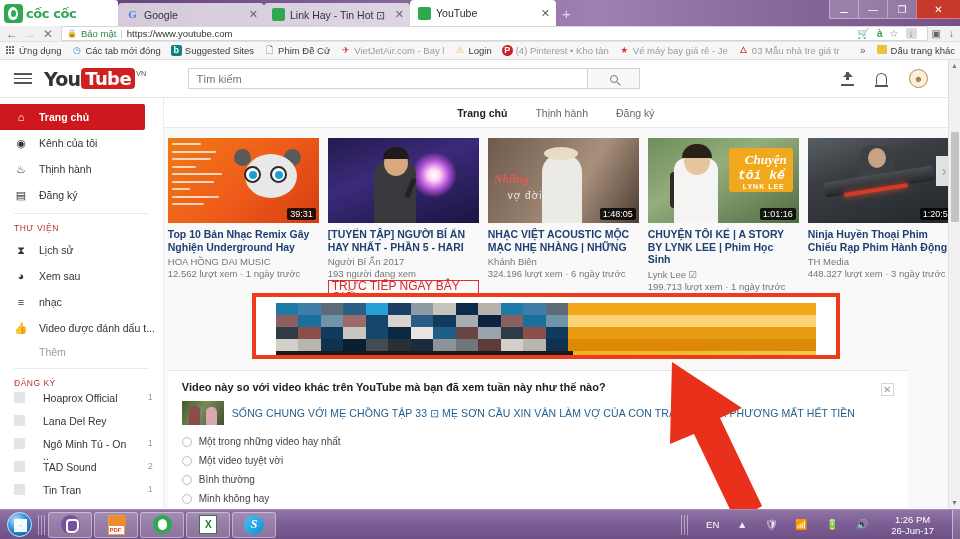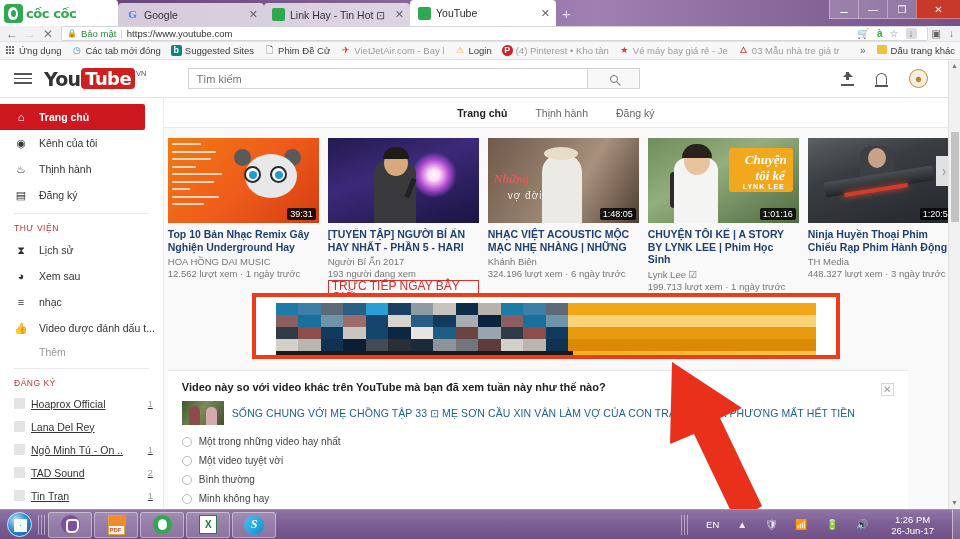--- a/index.html
+++ b/index.html
@@ -146,21 +146,21 @@
   }
 
   
   .ytbody { display: flex; height: 411px; }
   .sidebar { width: 166px; background: #fff; border-right: 1px solid #ececec; padding-top: 6px; font-size: 10.5px; }
   .snav { display: flex; align-items: center; gap: 11px; height: 26px; padding: 0 0 0 14px; color: #333; }
   .snav.active { background: #cc181e; color: #fff; margin: 0 18px 0 0; border-radius: 0 2px 2px 0; font-weight: bold; }
   .snav .sicon { width: 14px; text-align: center; font-size: 11px; flex: 0 0 auto; }
   .shdr { font-size: 8.5px; color: #b33; letter-spacing: .5px; padding: 9px 0 4px 14px; text-transform: uppercase; }
   .sdiv { height: 1px; background: #eaeaea; margin: 5px 14px 0 14px; }
-  .ssub { display: flex; align-items: center; gap: 6px; height: 23px; padding: 0 10px 0 14px; color: #333; text-decoration: underline; }
+  .ssub { display: flex; gap: 18px; height: 23px; padding: 0 10px 0 14px; color: #333; }
   .sthumb { width: 11px; height: 11px; background: #e4e4e4; border-radius: 1px; flex: 0 0 auto; }
   .scount { margin-left: auto; font-size: 9px; color: #999; }
   .smore { padding-left: 39px; color: #9a9a9a; height: 22px; line-height: 22px; }
 
   .content { flex: 1 1 auto; position: relative; background: #f9f9f9; overflow: hidden; }
 
   .tabsrow {
     height: 30px; background: #fff; border-bottom: 1px solid #e8e8e8;
     display: flex; align-items: center; justify-content: center; gap: 28px; font-size: 10.5px; color: #666;
   }
@@ -212,21 +212,21 @@
   .t3 .script { position: absolute; left: 6px; top: 34px; font-size: 12px; color: #e05a5a; font-family: "Liberation Serif", serif; font-style: italic; font-weight: bold; }
   .t3 .sub { position: absolute; left: 20px; top: 52px; font-size: 10px; color: rgba(255,255,255,.85); letter-spacing: 1px; }
 
   .t4 { background: linear-gradient(150deg,#6f8d5c 0%,#94ad7c 40%,#4f6b42 100%); }
   .t4 .boy { position: absolute; left: 26px; top: 20px; width: 44px; height: 65px; background: #f4f4f2; border-radius: 12px 12px 0 0; }
   .t4 .bhead { position: absolute; left: 36px; top: 9px; width: 26px; height: 28px; background: #e8c49e; border-radius: 50%; }
   .t4 .bhair { position: absolute; left: 34px; top: 6px; width: 30px; height: 14px; background: #2a211b; border-radius: 14px 14px 0 0; }
   .t4 .bpack { position: absolute; left: 22px; top: 34px; width: 12px; height: 36px; background: #2e2a28; border-radius: 4px; }
   .t4 .ybox { position: absolute; right: 6px; top: 10px; width: 64px; height: 44px; background: #f2a81c; border-radius: 3px; }
   .t4 .ybox-t1 { position: absolute; right: 12px; top: 14px; font-size: 13px; color: #fff; font-family: "Liberation Serif", serif; font-style: italic; font-weight: bold; }
-  .t4 .ybox-t2 { position: absolute; right: 14px; top: 30px; font-size: 13px; color: #fff; font-family: Liberation Serif, serif; font-style: italic; font-weight: bold; }
+  .t4 .ybox-t2 { position: absolute; right: 14px; top: 30px; font-size: 13px; color: #fff; font-family: Liberation Mono, monospace; font-style: italic; font-weight: bold; }
   .t4 .ybox-t3 { position: absolute; right: 14px; top: 45px; font-size: 7px; color: #fff; letter-spacing: 1px; font-weight: bold; }
 
   .t5 { background: linear-gradient(160deg,#5a5f63 0%,#3a3e42 35%,#23262a 100%); }
   .t5 .gun { position: absolute; left: 16px; top: 36px; width: 110px; height: 15px; background: linear-gradient(to bottom,#4b4f54,#232528); transform: rotate(-9deg); border-radius: 2px; }
   .t5 .glow { position: absolute; left: 36px; top: 50px; width: 64px; height: 4px; background: #d23a2a; box-shadow: 0 0 6px #e04a2a; transform: rotate(-9deg); }
   .t5 .soldier { position: absolute; left: 52px; top: 8px; width: 34px; height: 36px; background: #3c3f44; border-radius: 10px 10px 0 0; }
   .t5 .sface { position: absolute; left: 60px; top: 10px; width: 18px; height: 20px; background: #c9a185; border-radius: 50%; }
 
   
   .hlwrap { position: absolute; left: 88px; top: 195px; width: 588px; height: 66px; border: 4px solid #ee3b1c; background: #fff; }

